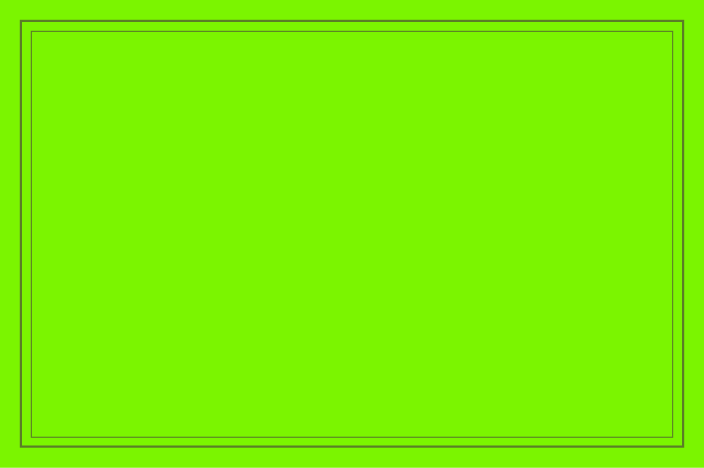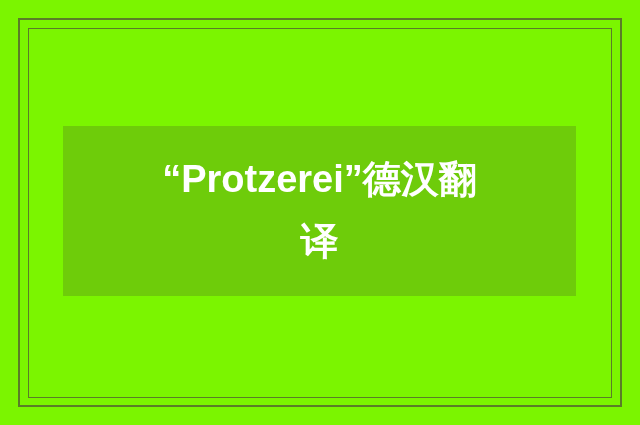--- a/index.html
+++ b/index.html
@@ -76,17 +76,14 @@
   }
 </style>
 </head>
 <body>
 
 <div class="canvas">
 
   <div class="frame-outer"></div>
   <div class="frame-inner"></div>
 
-  <div class="title-panel">
-    <h1 class="title-text">“Protzerei”德汉翻译</h1>
-  </div>
 
 </div>
 
 </body></html>

